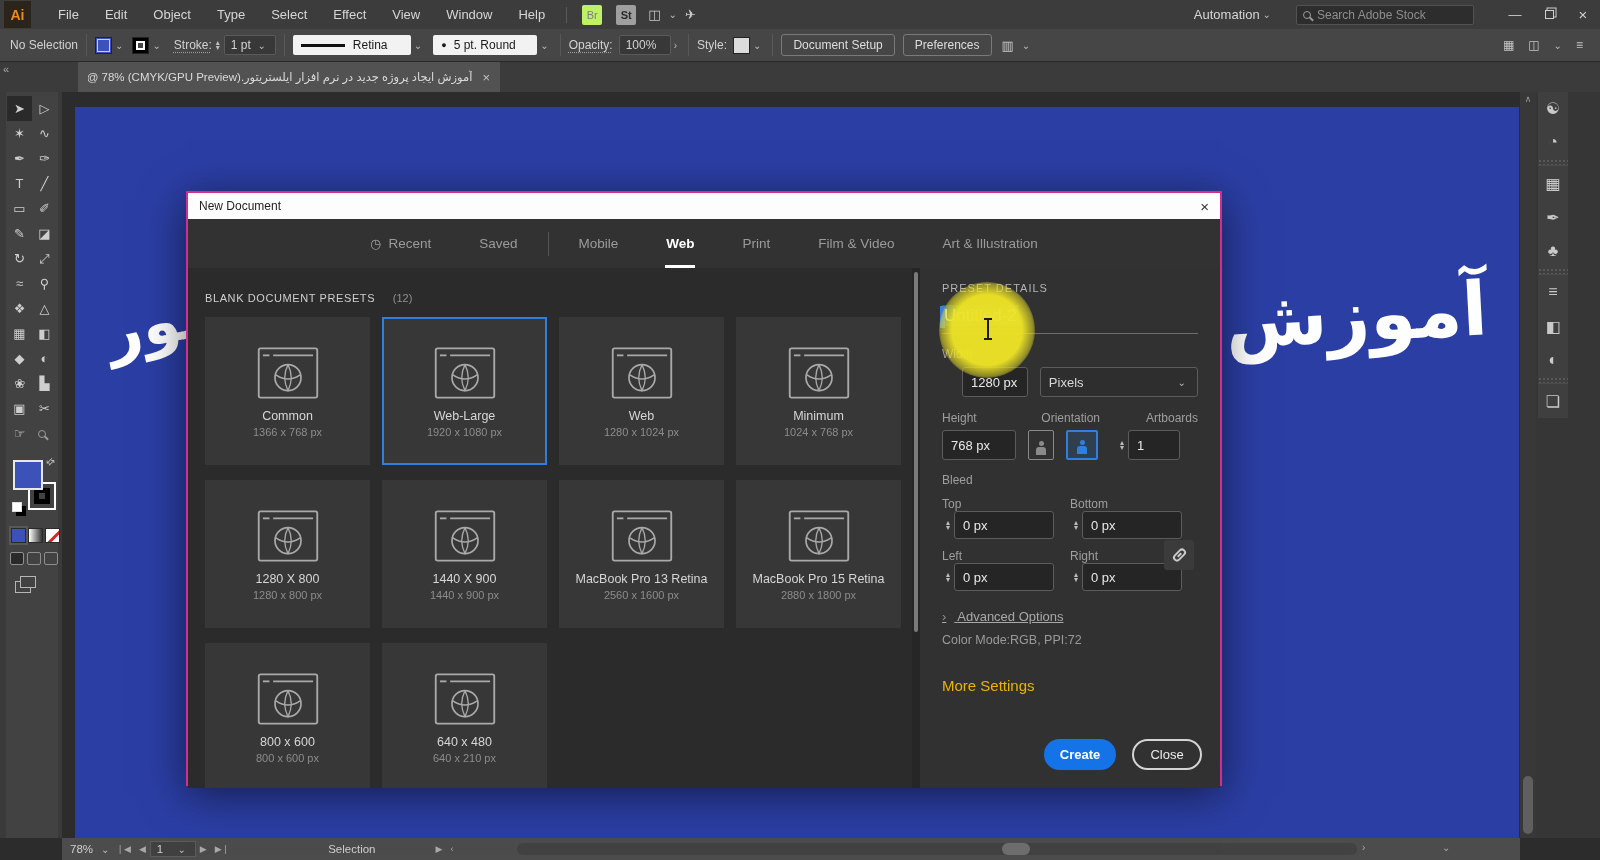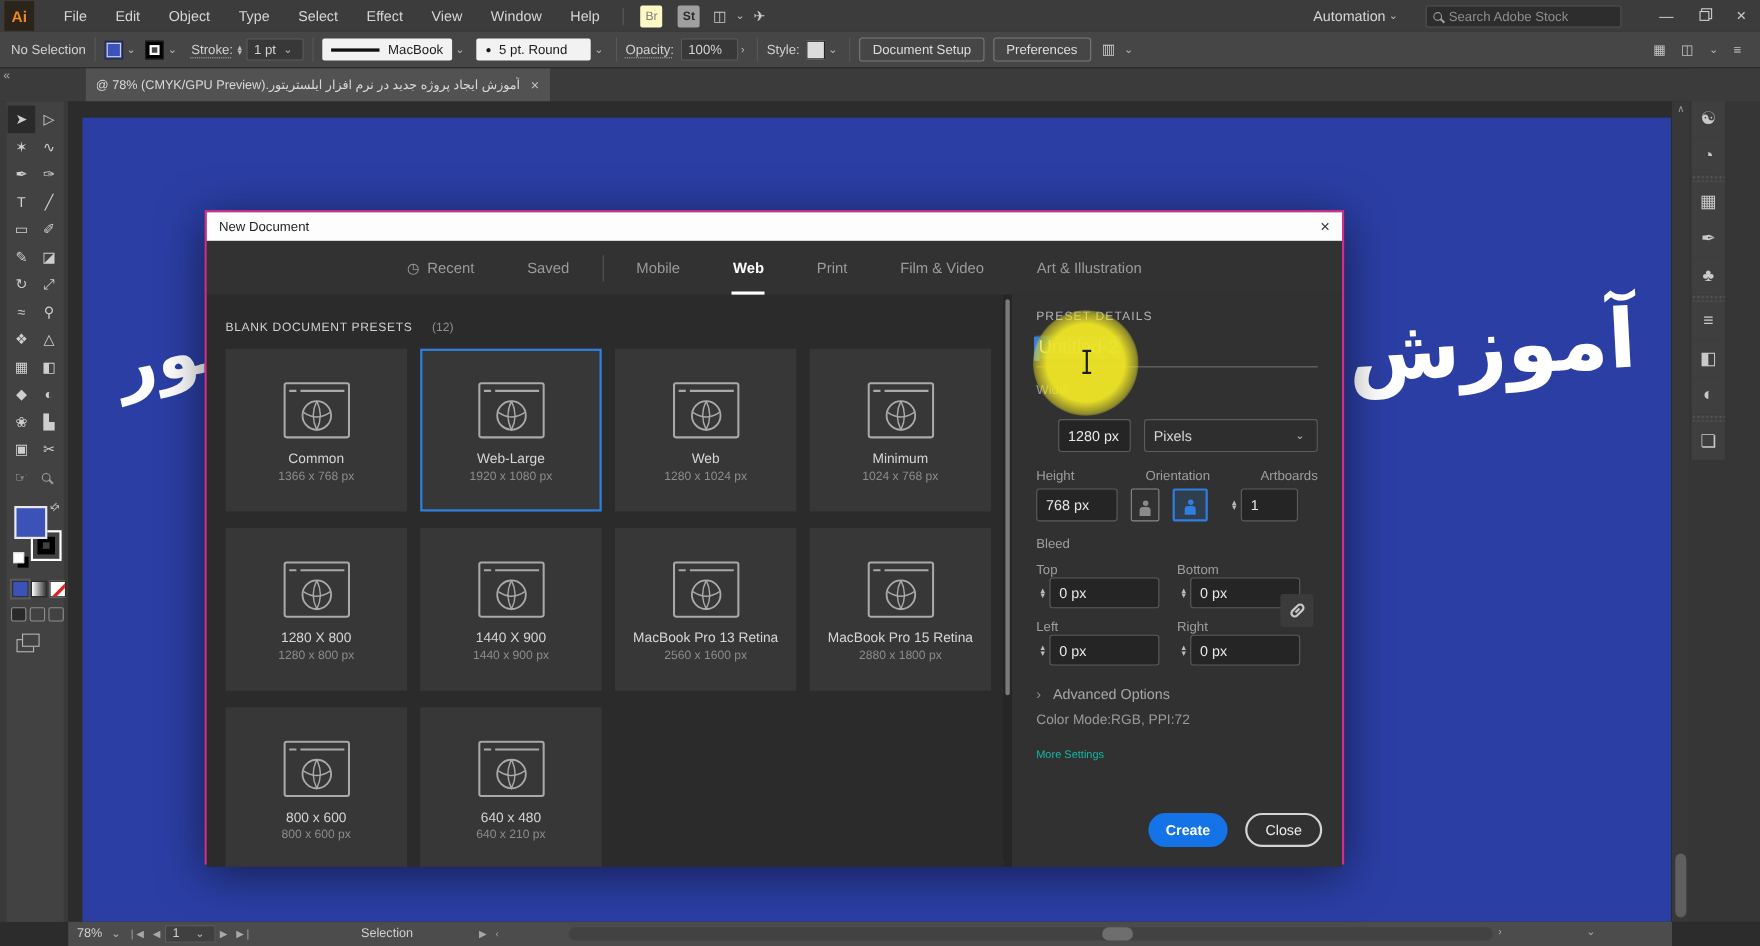--- a/index.html
+++ b/index.html
@@ -9,21 +9,21 @@
   
   #titlebar { position:absolute; left:0; top:0; width:1600px; height:29px; background:#3c3c3c;
               display:flex; align-items:center; color:#d6d6d6; font-size:13px; z-index:40; }
   #app-logo { width:27px; height:27px; margin-left:4px; background:#2b241b; color:#ef8a1f;
               font-weight:bold; font-size:14px; display:flex; align-items:center; justify-content:center; }
   #menus { display:flex; margin-left:14px; }
   #menus span { padding:0 13px; cursor:default; }
   .tb-sep { width:1px; height:16px; background:#5a5a5a; margin:0 8px; }
   .badge { width:20px; height:20px; display:flex; align-items:center; justify-content:center;
            font-size:11px; border-radius:2px; margin:0 7px; }
-  .badge.dim { background:#fef9c3; color:#7d7d7d; }
+  .badge.dim { background:#bef264; color:#7d7d7d; }
   .badge.lit { background:#9f9f9f; color:#2b2b2b; font-weight:bold; }
   .mini-ic { color:#c9c9c9; font-size:13px; margin:0 5px; }
   .chev { color:#b9b9b9; font-size:10px; margin:0 3px; }
   #tb-right { margin-left:auto; display:flex; align-items:center; }
   #automation { display:flex; align-items:center; margin-right:22px; }
   #searchbox { width:178px; height:20px; background:#2d2d2d; border:1px solid #525252; border-radius:2px;
                display:flex; align-items:center; color:#8e8e8e; font-size:12px; padding:0 6px; }
   .mag { width:8px; height:8px; border:1.5px solid #9a9a9a; border-radius:50%; position:relative;
          display:inline-block; margin-right:6px; flex:none; }
   .mag::after { content:''; position:absolute; width:5px; height:1.5px; background:#9a9a9a;
@@ -150,21 +150,21 @@
   #details-pane { position:absolute; left:732px; top:75px; width:300px; height:520px; background:#313131;
                   padding:14px 22px 0 22px; color:#c9c9c9; }
   #pd-header { font-size:11px; letter-spacing:1px; color:#b3b3b3; }
   #pd-name-row { margin-top:12px; border-bottom:1px solid #6e6e6e; padding-bottom:7px; position:relative; }
   #pd-name { font-size:17px; color:#e6e6e6; }
   #pd-name .hl { background:#2f5e70; padding:1px 2px; }
   #pd-name-row::before { content:''; position:absolute; left:-2px; top:0; width:5px; height:22px; background:#3d7edb; }
   .fld-label { font-size:12px; color:#9e9e9e; margin-top:13px; }
   .inp { background:#252525; border:1px solid #5c5c5c; border-radius:3px; height:30px;
          display:flex; align-items:center; padding:0 8px; color:#e8e8e8; font-size:13px; }
-  #w-row { display:flex; margin-top:20px;padding-left:20px; }
+  #w-row { display:flex; margin-top:6px;padding-left:20px; }
   #width-inp { width:74px; }
   #units-dd { width:182px; margin-left:12px; background:#2e2e2e; justify-content:space-between; color:#d8d8d8; }
   #hoa-labels { display:flex; margin-top:14px;gap:23px; }
   #hoa-labels div { font-size:12px; color:#9e9e9e; }
   #hoa-row { display:flex; margin-top:5px; align-items:center; }
   #height-inp { width:74px; }
   .orient { width:26px; height:30px; border:1px solid #8a8a8a; border-radius:2px; margin-left:12px;
             display:flex; align-items:flex-end; justify-content:center; }
   .orient.land { width:32px; border:2px solid #2e7fe0; background:rgba(46,127,224,.18); }
   .person { position:relative; width:10px; height:15px; margin-bottom:3px; }
@@ -174,24 +174,24 @@
   #ab-count { display:flex; align-items:center; margin-left:18px; }
   #ab-inp { width:52px; }
   .bleed-grid { display:flex; margin-top:4px; }
   .bleed-cell { width:128px; }
   .bleed-cell .inp { width:100px; height:28px; }
   .bl-row { display:flex; align-items:center; }
   #link-btn { position:absolute; right:26px; top:272px; width:30px; height:30px; background:#3b3b3b;
               border-radius:3px; display:flex; align-items:center; justify-content:center; }
   .linkico { width:15px; height:8px; border:2px solid #c9c9c9; border-radius:5px; transform:rotate(-45deg); position:relative; }
   .linkico::after { content:''; position:absolute; left:3px; top:1px; width:5px; height:2px; background:#c9c9c9; }
-  #adv-row { margin-top:18px; font-size:13px; color:#a8a8a8; }
+  #adv-row { margin-top:18px; font-size:13px; color:#a8a8a8;text-decoration:underline; }
   #adv-row .chv { margin-right:8px; color:#8f8f8f; }
   #color-mode { margin-top:9px; font-size:12.5px; color:#9a9a9a; }
-  #more-settings { margin-top:20px; font-size:10px; color:#14b8a6; }
+  #more-settings { margin-top:30px; font-size:15px; color:#eab308; }
   #dlg-btns { position:absolute; right:18px; bottom:18px; display:flex; }
   #create-btn { background:#1473e6; color:#fff; font-weight:bold; font-size:13px; border:none;
                 border-radius:16px; width:72px; height:31px; }
   #close-btn { background:transparent; color:#ececec; font-size:13px; border:2px solid #d4d4d4;
                border-radius:16px; width:70px; height:31px; margin-left:16px; }
 
   
   #blob { position:absolute; left:751px; top:89px; width:96px; height:96px; border-radius:50%; z-index:60;
           background:radial-gradient(circle, rgba(238,228,38,.96) 0 52%, rgba(238,228,38,.5) 68%, rgba(238,228,38,0) 74%); }
   #ibeam { position:absolute; left:799px; top:126px; width:2px; height:20px; background:#1c1c1c; z-index:61; }
@@ -251,21 +251,21 @@
       <span>▴</span>
       <span>▾</span>
     </span>
   <div class="valbox">
     <span>1 pt</span>
     <span class="chev" style="margin-left:auto;">⌄</span>
   </div>
   <div class="cb-sep"></div>
   <div class="white-dd" style="width:118px;">
     <span class="line-prev"></span>
-    <span>MacBook</span>
+    <span>Retina</span>
   </div>
   <span class="chev">⌄</span>
   <div class="white-dd" style="width:104px; margin-left:8px;">
     <span style="font-size:9px; margin-right:7px;">●</span>
     <span>5 pt. Round</span>
   </div>
   <span class="chev">⌄</span>
   <div class="cb-sep"></div>
   <span class="dotted-u">Opacity:</span>
   <div class="valbox" style="margin-left:6px;">

